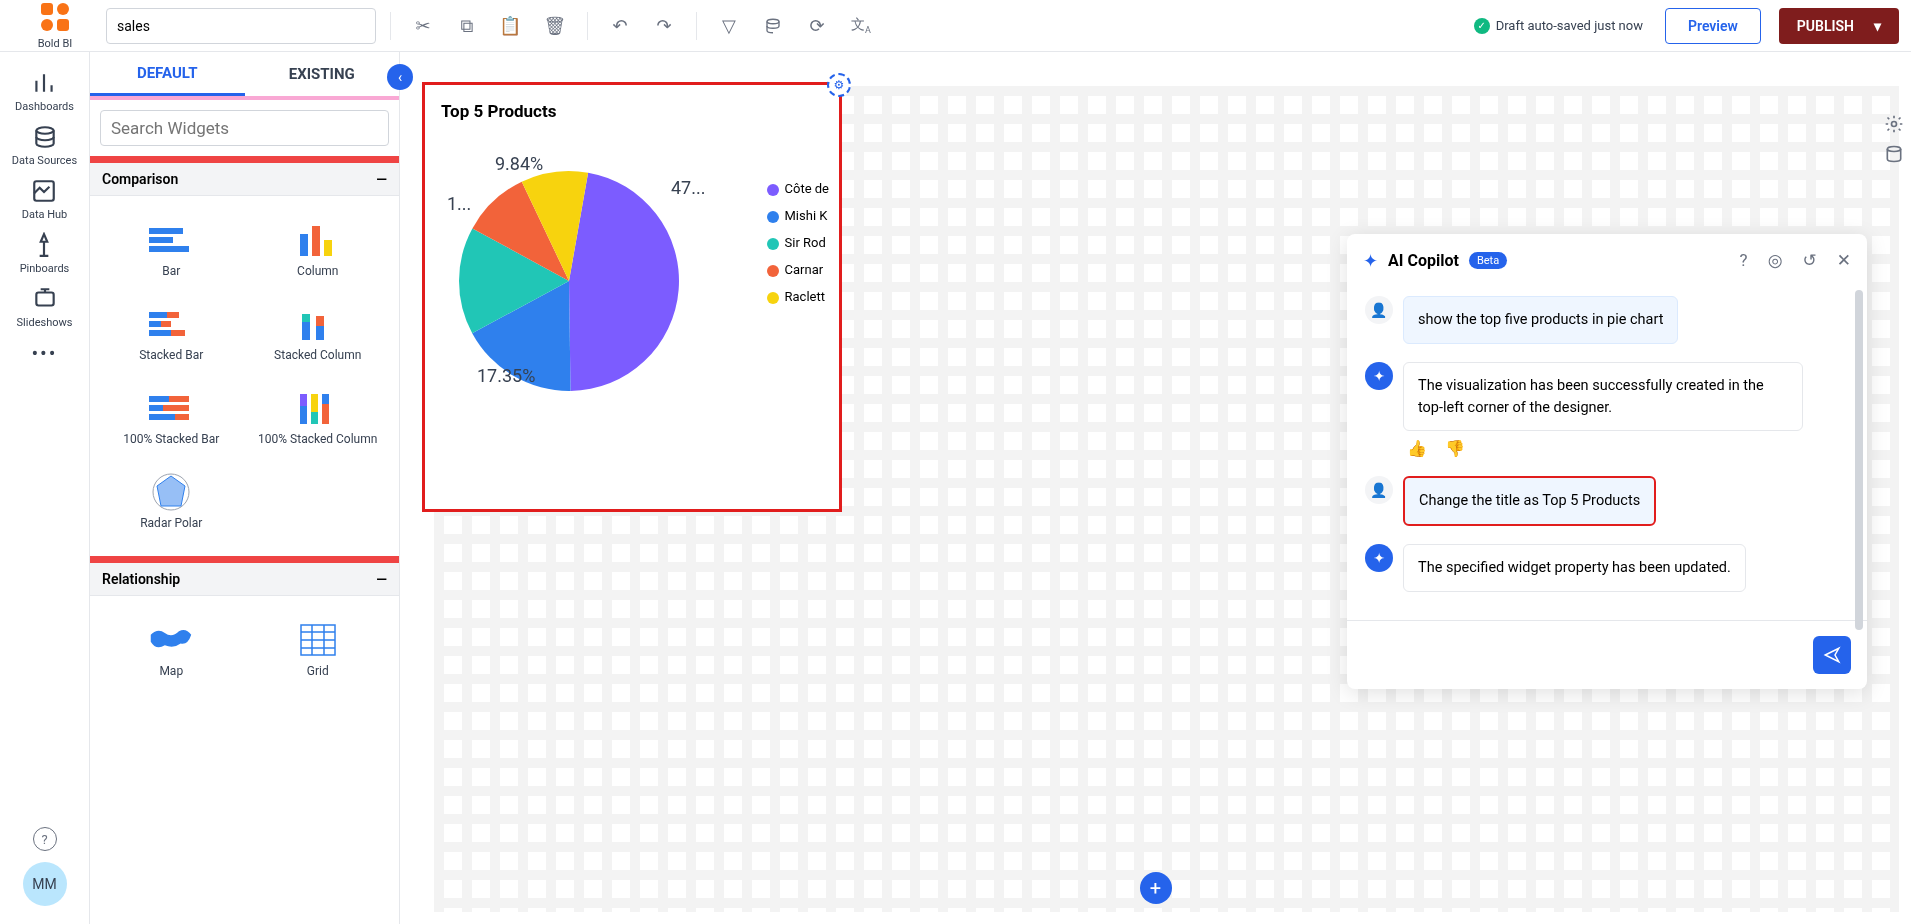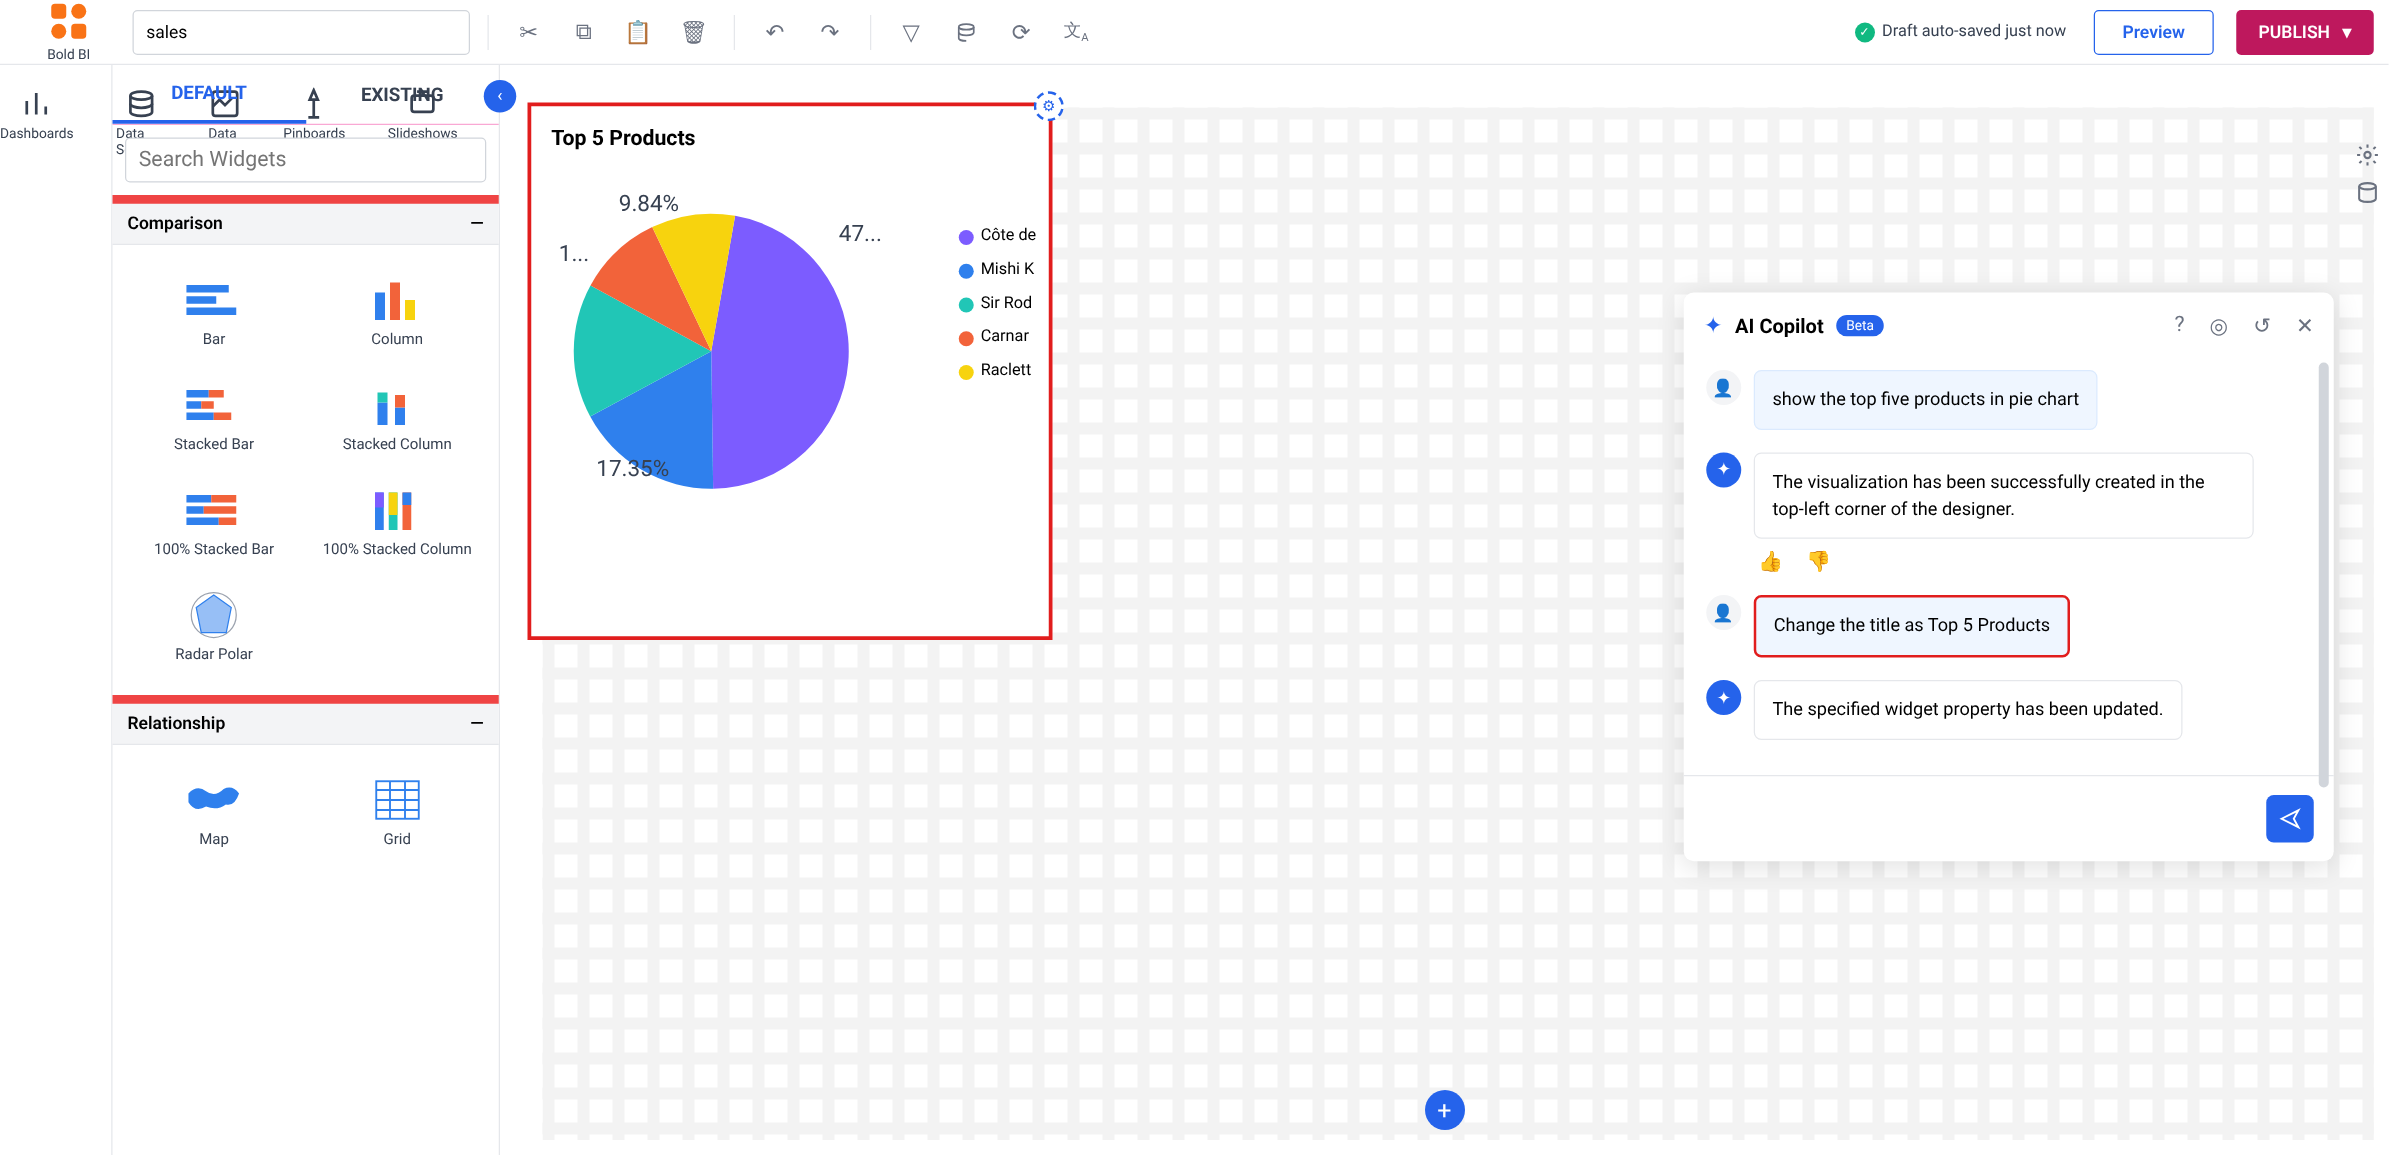--- a/index.html
+++ b/index.html
@@ -10,35 +10,35 @@
 .logo-block { width: 86px; display: flex; flex-direction: column; align-items: center; gap: 4px; }
 .logo-img { width: 32px; height: 32px; }
 .logo-text { font-size: 11px; color: #374151; }
 .name-input { width: 270px; height: 36px; border: 1px solid #d1d5db; border-radius: 4px; padding: 0 10px; font-size: 14px; }
 .vsep { width: 1px; height: 28px; background: #e5e7eb; margin: 0 6px; }
 .tool-icon { width: 36px; height: 36px; display: flex; align-items: center; justify-content: center; color: #6b7280; cursor: pointer; font-size: 18px; }
 .topbar-spacer { flex: 1; }
 .status-text { font-size: 13px; color: #374151; display: flex; align-items: center; gap: 6px; }
 .status-check { width: 16px; height: 16px; border-radius: 50%; background: #10b981; display: inline-flex; align-items: center; justify-content: center; color: #fff; font-size: 10px; }
 .btn-preview { height: 36px; padding: 0 22px; border: 1px solid #2563eb; border-radius: 4px; background: #fff; color: #2563eb; font-weight: 600; font-size: 14px; cursor: pointer; margin-left: 14px; }
-.btn-publish { height: 36px; padding: 0 18px; border: none; border-radius: 4px; background: #be185d; color: #fff; font-weight: 600; font-size: 14px; cursor: pointer; margin-left: 10px; display: flex; align-items: center; gap: 10px; }
+.btn-publish { height: 36px; padding: 0 18px; border: none; border-radius: 4px; background: #7f1d1d; color: #fff; font-weight: 600; font-size: 14px; cursor: pointer; margin-left: 10px; display: flex; align-items: center; gap: 20px; }
 
 
 .main { display: flex; height: calc(100% - 52px); }
-.left-rail { width: 90px; border-right: 1px solid #e5e7eb; display: flex; flex-direction: row; align-items: flex-start; padding-top: 18px; gap: 34px; }
+.left-rail { width: 90px; border-right: 1px solid #e5e7eb; display: flex; flex-direction: column; align-items: center; padding-top: 18px; gap: 11px; }
 .rail-item { display: flex; flex-direction: column; align-items: center; gap: 4px; color: #374151; cursor: pointer; }
 .rail-item svg, .rail-item .rail-glyph { width: 26px; height: 26px; color: #374151; }
 .rail-label { font-size: 11px; }
 .rail-spacer { flex: 1; }
 .help-circle { width: 24px; height: 24px; border: 1.5px solid #6b7280; border-radius: 50%; display: flex; align-items: center; justify-content: center; font-size: 13px; color: #6b7280; }
 .avatar { width: 44px; height: 44px; border-radius: 50%; background: #bae6fd; display: flex; align-items: center; justify-content: center; font-size: 14px; color: #374151; margin-bottom: 18px; }
 
 
 .widget-panel { width: 310px; border-right: 1px solid #e5e7eb; display: flex; flex-direction: column; position: relative; }
-.tabs { height: 48px; display: flex; align-items: center; border-bottom: 1px solid #f9a8d4; position: relative; }
+.tabs { height: 48px; display: flex; align-items: center; border-bottom: 4px solid #f9a8d4; position: relative; }
 .tab { flex: 1; text-align: center; font-weight: 700; font-size: 15px; color: #374151; cursor: pointer; height: 100%; display: flex; align-items: center; justify-content: center; }
 .tab.active { color: #2563eb; border-bottom: 3px solid #2563eb; }
 .collapse-btn { position: absolute; right: -14px; top: 12px; width: 26px; height: 26px; border-radius: 50%; background: #2563eb; color: #fff; display: flex; align-items: center; justify-content: center; font-size: 14px; cursor: pointer; z-index: 5; }
 .search-row { padding: 10px; }
 .search-box { width: 100%; height: 36px; border: 1px solid #d1d5db; border-radius: 4px; padding: 12px 10px; font-size: 17px; }
 .cat-header { height: 40px; background: #f3f4f6; display: flex; align-items: center; justify-content: space-between; padding: 0 12px; font-weight: 600; font-size: 14px; border-top: 7px solid #ef4444; border-bottom: 1px solid #e5e7eb; }
 .widget-grid { display: grid; grid-template-columns: 1fr 1fr; padding: 12px 8px; }
 .widget-card { display: flex; flex-direction: column; align-items: center; gap: 6px; cursor: pointer; padding: 14px 4px; }
 .widget-card .wlabel { font-size: 12px; text-align: center; color: #374151; }
 .wicon { width: 44px; height: 36px; display: flex; align-items: center; justify-content: center; }

